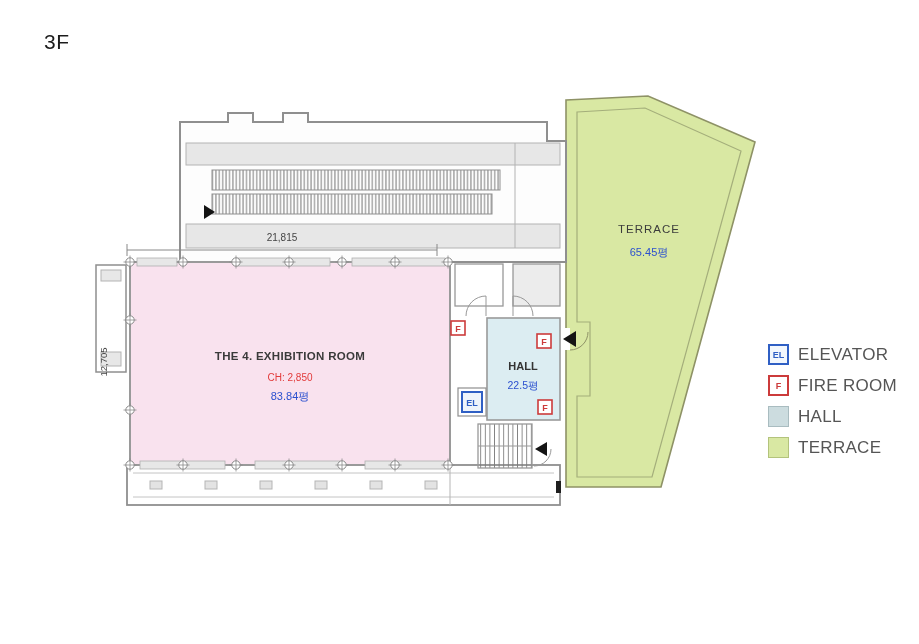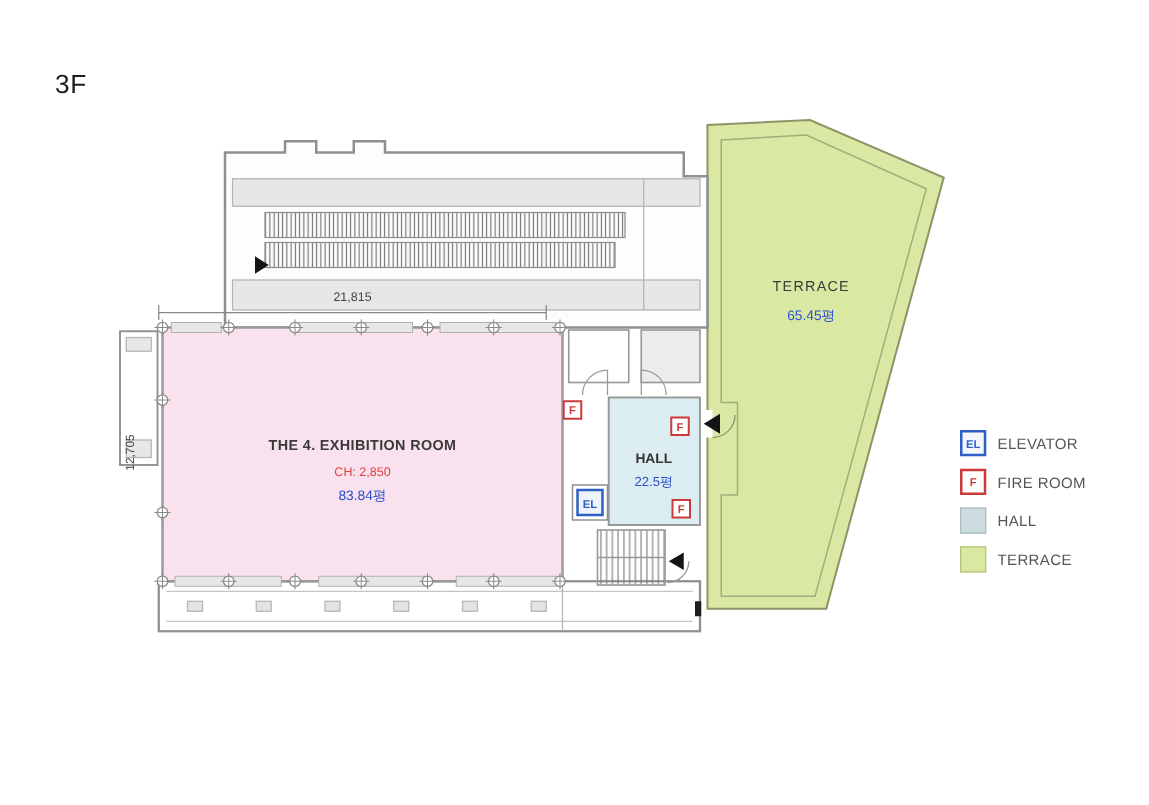--- a/index.html
+++ b/index.html
@@ -3,39 +3,39 @@
 <meta charset="utf-8">
 <style>
   * { box-sizing: border-box; }
   html,body { margin:0; padding:0; }
   body {
     width:919px; height:644px; position:relative;
     background:#ffffff; overflow:hidden;
     font-family:"Liberation Sans", sans-serif;
   }
   .floor-title {
-    position:absolute; left:44px; top:56px;
+    position:absolute; left:44px; top:30px;
     font-size:21px; font-weight:500; color:#1c1c1c; letter-spacing:0.5px;
   }
   .plan-svg { position:absolute; left:0; top:0; }
   svg text { font-family:"Liberation Sans", sans-serif; }
 
   .legend { position:absolute; left:768px; top:344px; display:flex; flex-direction:column; gap:10px; }
   .legend-row { display:flex; align-items:center; gap:9px; height:21px; }
   .legend-box {
     width:21px; height:21px; flex:0 0 21px;
     display:flex; align-items:center; justify-content:center;
     font-size:9px; font-weight:bold;
   }
   .legend-box.el { border:2px solid #2f5fc4; color:#2f5fc4; background:#f2f7fd; }
   .legend-box.fx { border:2px solid #cc3b3b; color:#cc3b3b; background:#ffffff; }
   .legend-box.sw-ex  { background:#f9e2ee; border:1px solid #ccb0c0; }
   .legend-box.sw-hall{ background:#ccdcdf; border:1px solid #a9bcc0; }
   .legend-box.sw-ter { background:#d9e8a3; border:1px solid #b3c37c; }
-  .legend-label { font-size:12px; color:#555; letter-spacing:0.3px; white-space:nowrap; }
+  .legend-label { font-size:17px; color:#555; letter-spacing:0.3px; white-space:nowrap; }
 </style>
 </head>
 <body>
 
 <div class="floor-title">3F</div>
 
 <svg class="plan-svg" width="919" height="644" viewBox="0 0 919 644">
   <defs>
     <pattern id="escHatch" width="3.4" height="22" patternUnits="userSpaceOnUse">
       <path d="M1.7 0 V22" stroke="#6e6e6e" stroke-width="0.9"></path>

